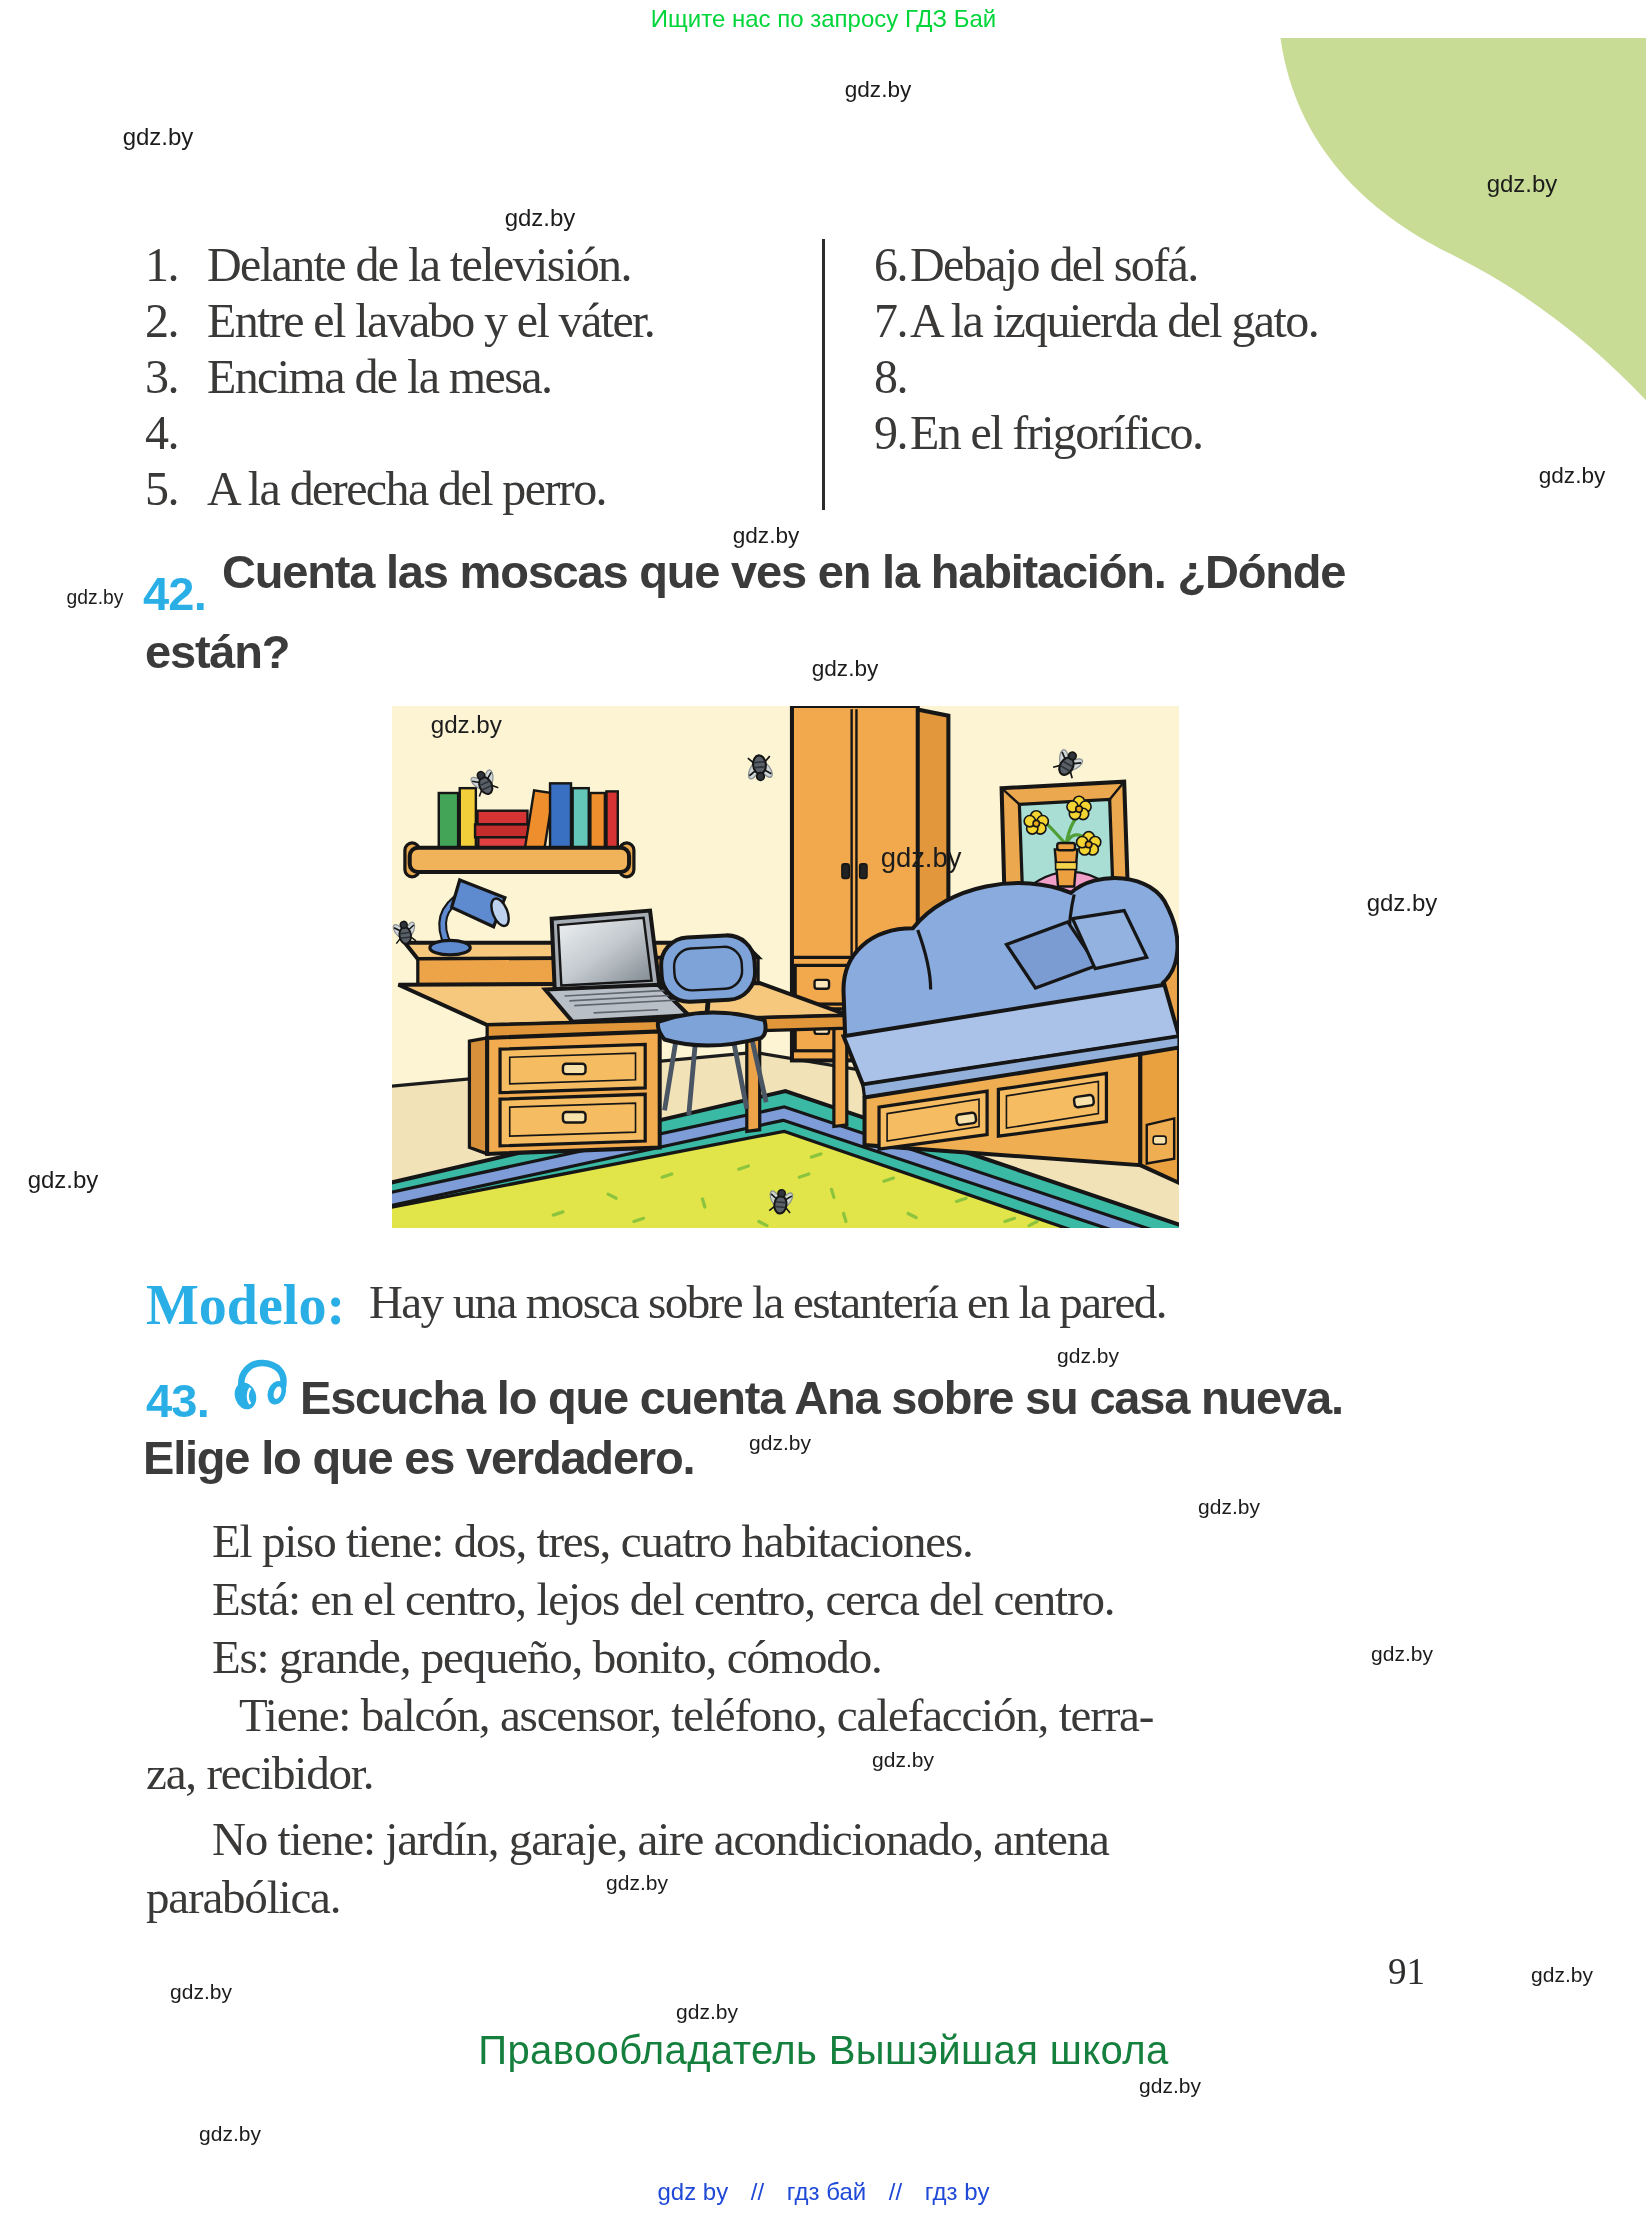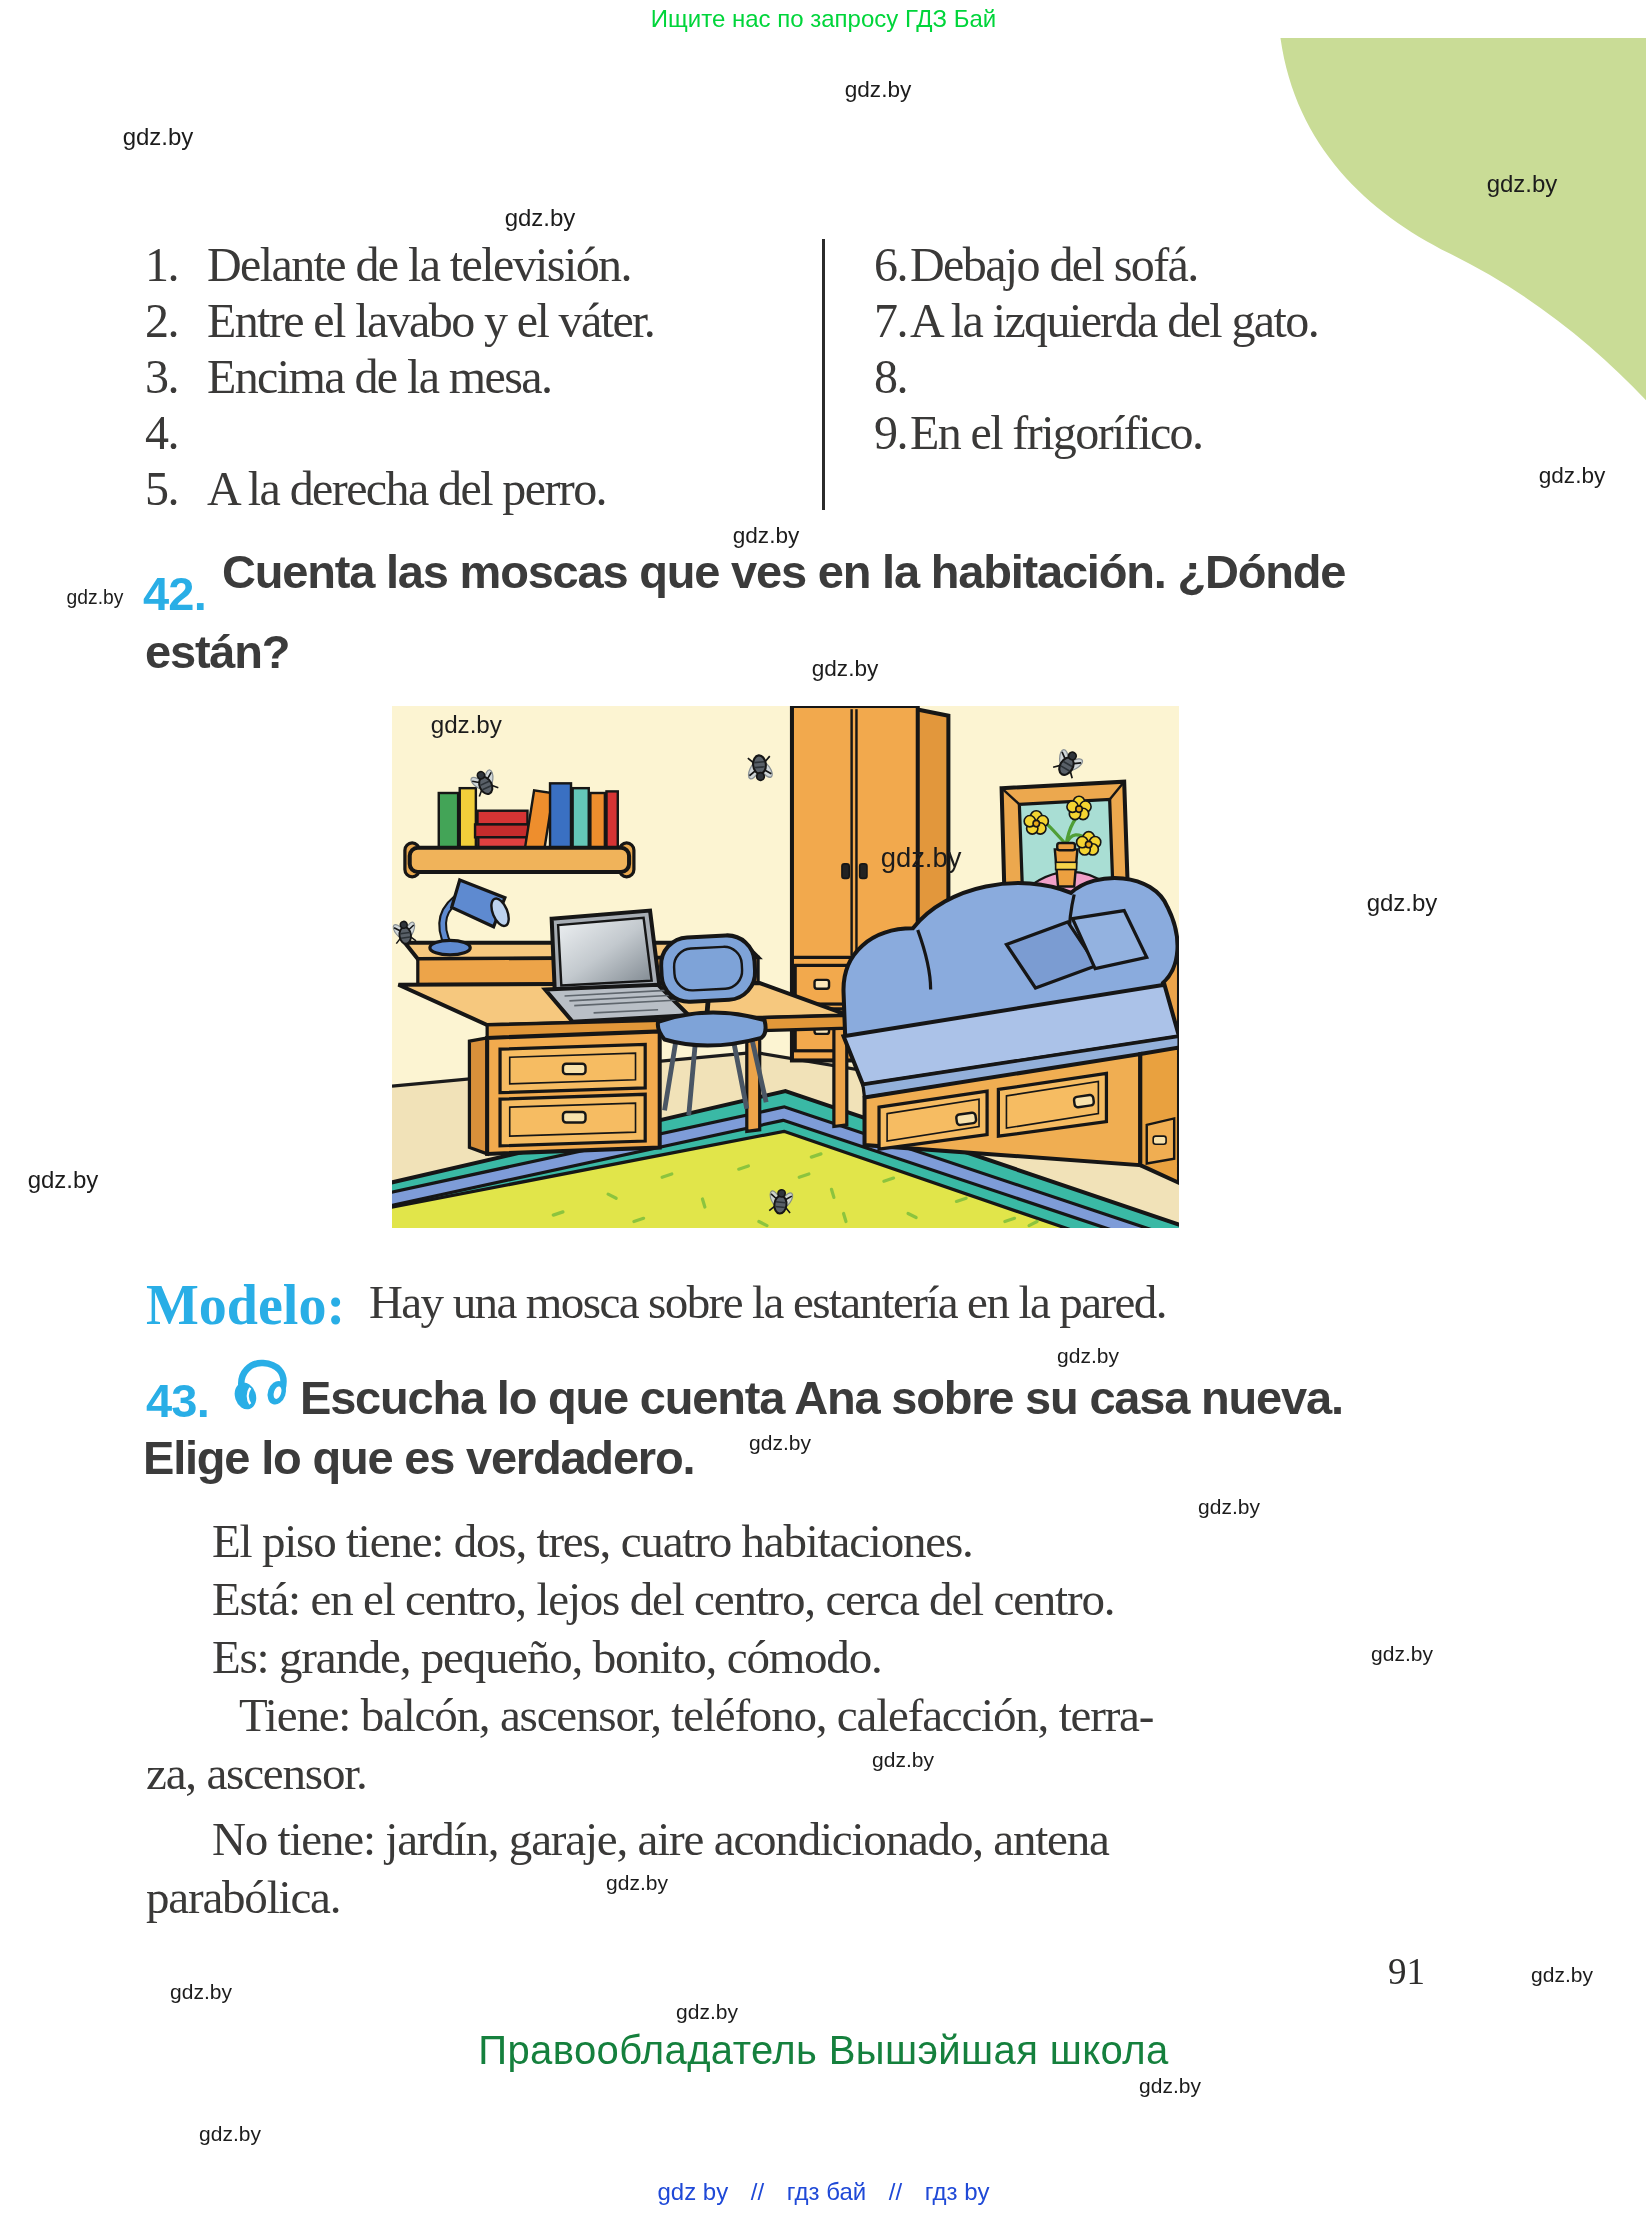--- a/index.html
+++ b/index.html
@@ -307,21 +307,21 @@
   <path d="M24,36 C20,42 20,50 24,56" stroke="#ffffff" stroke-width="3" fill="none"></path>
 </svg>
 <span class="abs sans-bold ex-line" style="left:300px;top:1370px;">Escucha lo que cuenta Ana sobre su casa nueva.</span>
 <span class="abs sans-bold ex-line" style="left:143px;top:1430px;">Elige lo que es verdadero.</span>
 
 <div id="options">
     <div class="para-line" style="padding-left: 66px;">El piso tiene: dos, tres, cuatro habitaciones.</div>
     <div class="para-line" style="padding-left: 66px;">Está: en el centro, lejos del centro, cerca del centro.</div>
     <div class="para-line" style="padding-left: 66px;">Es: grande, pequeño, bonito, cómodo.</div>
     <div class="para-line" style="padding-left: 93px;">Tiene: balcón, ascensor, teléfono, calefacción, terra-</div>
-    <div class="para-line" style="padding-left: 0px;">za, ascensor.</div>
+    <div class="para-line" style="padding-left: 0px;">za, recibidor.</div>
     <div class="para-line" style="padding-left: 66px; margin-top: 8px;">No tiene: jardín, garaje, aire acondicionado, antena</div>
     <div class="para-line" style="padding-left: 0px;">parabólica.</div>
   </div>
 
 <span class="abs pagenum" style="left:1388px;top:1950px;">91</span>
 
 <div class="copyright">Правообладатель Вышэйшая школа</div>
 
 <div class="footer-links">
   <span>gdz by</span>

